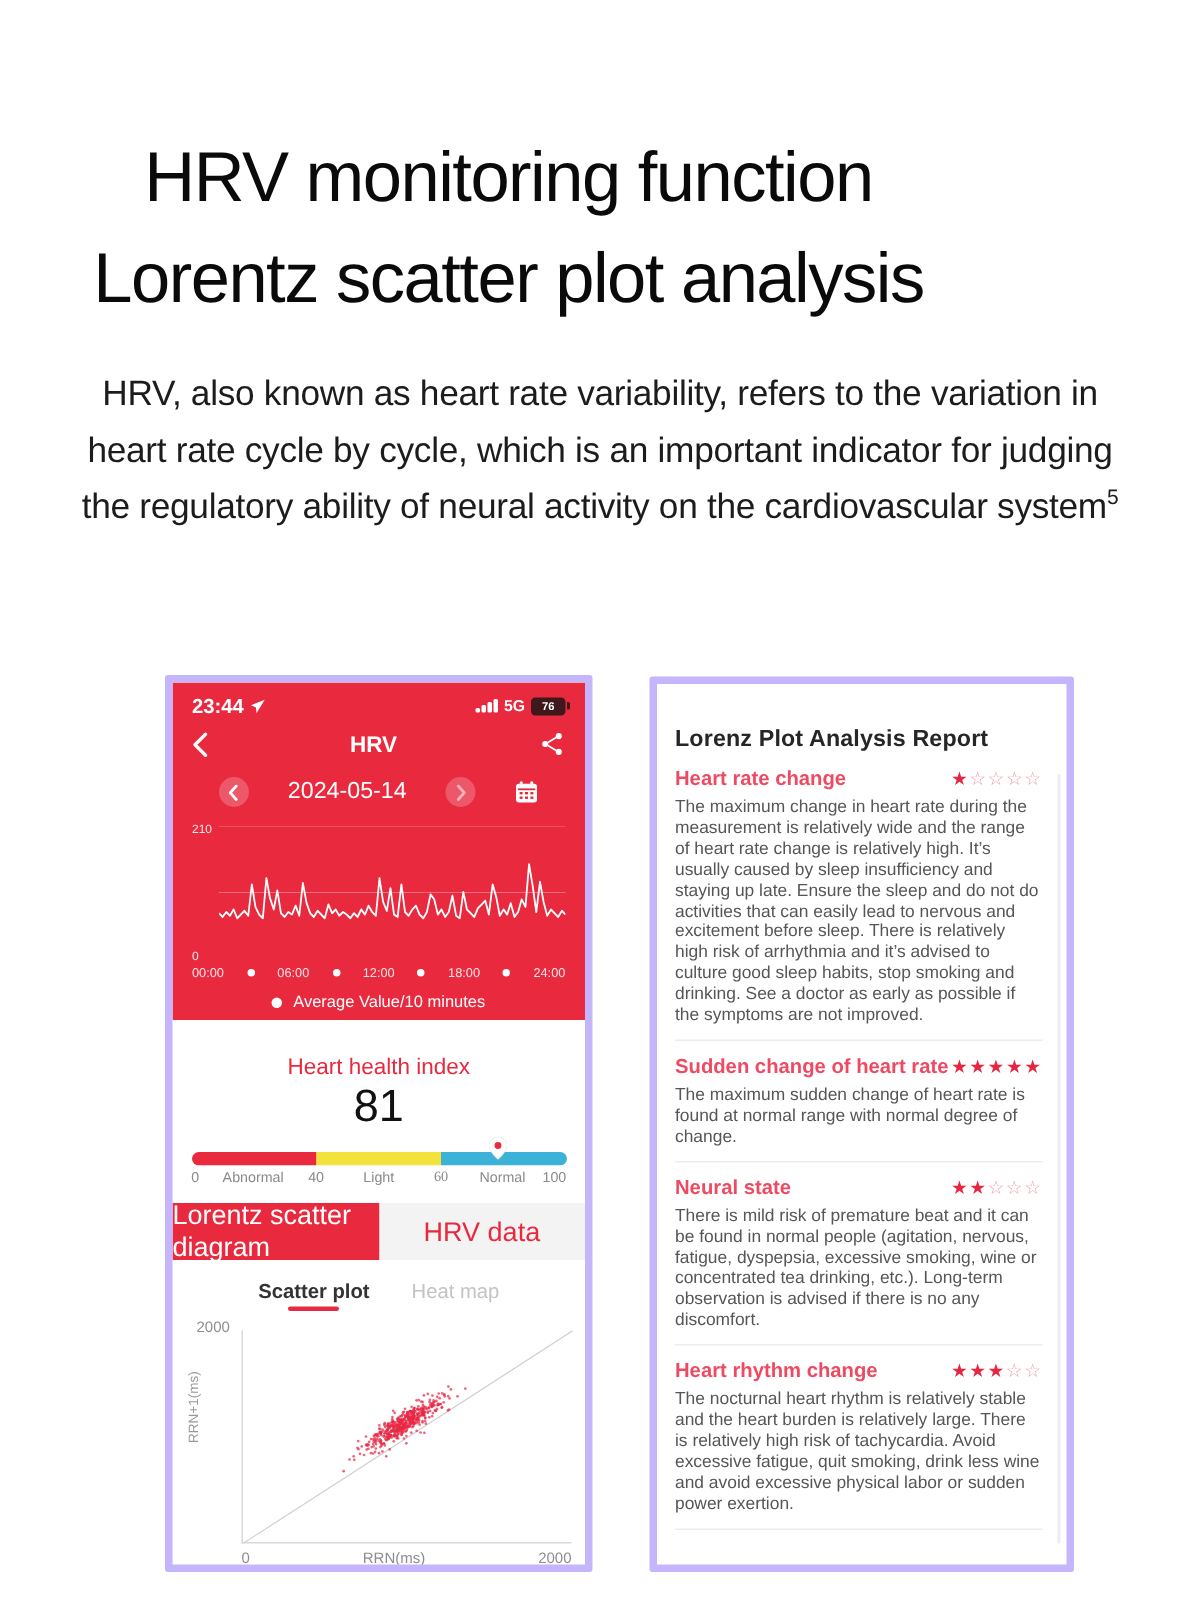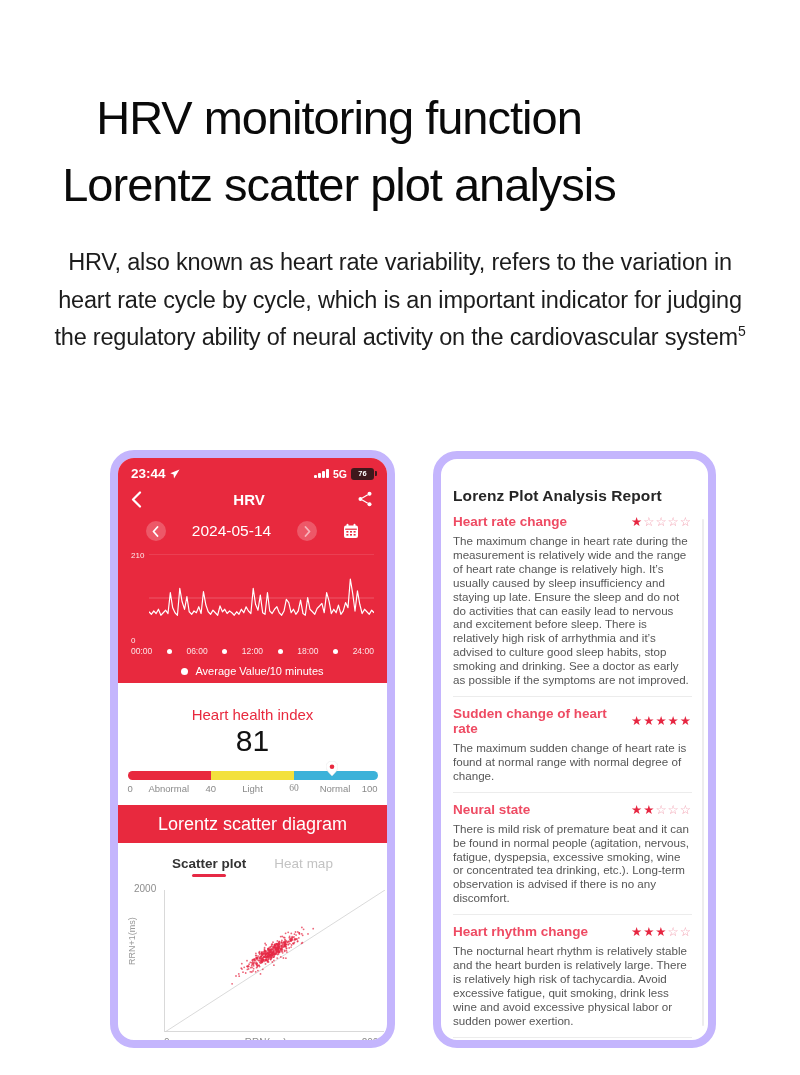--- a/index.html
+++ b/index.html
@@ -10,21 +10,21 @@
   }
 
   
   .hero-title { position:absolute; top:84px; left:0; width:678px; text-align:center;
     font-size:47px; line-height:1.43; font-weight:400; color:#0a0a0a; letter-spacing:-1px; }
   .hero-desc { position:absolute; top:244px; left:50px; width:700px; text-align:center;
     font-size:23.5px; line-height:1.6; color:#1c1c1c; letter-spacing:-0.2px; }
   .hero-desc sup { font-size:14px; }
 
   
-  .card { position:absolute; background:#fff; border:8px solid #c4b5fd; border-radius:24px; overflow:hidden; }
+  .card { position:absolute; background:#fff; border:5px solid #c4b5fd; border-radius:2px; overflow:hidden; }
   #phone-card { top:450px; left:110px; width:285px; height:598px; }
   #report-card { top:451px; left:405px; width:283px; height:597px; padding:28px 12px 10px 12px;margin-left:28px; }
 
   
   .phone-red { background:#e8293e; color:#fff; padding-bottom:6px; }
   .statusbar { display:flex; justify-content:space-between; align-items:center; padding:7px 13px 0 13px; height:24px; }
   .sb-left { display:flex; align-items:center; gap:4px; font-size:13.5px; font-weight:700; }
   .sb-right { display:flex; align-items:center; gap:4px; }
   .sig-bars { display:flex; align-items:flex-end; gap:1.5px; height:9px; }
   .sig-bars i { display:block; width:2.5px; background:#fff; border-radius:1px; }
@@ -222,20 +222,21 @@
         <span style="left: 33.3%;">40</span>
         <span style="left: 50%;">Light</span>
         <span style="left: 66.6%; font-family: Liberation Serif, serif;">60</span>
         <span style="left: 83%;">Normal</span>
         <span class="last" style="left: 100%;">100</span>
       </div>
   </div>
 
   <div class="tabbar">
     <div class="tab active">Lorentz scatter diagram</div>
+    <div class="tab inactive">HRV data</div>
   </div>
 
   <div class="subtabs">
     <div class="subtab">
       <div class="lbl-on">Scatter plot</div>
       <div class="under"></div>
     </div>
     <div class="subtab">
       <div class="lbl-off">Heat map</div>
     </div>

